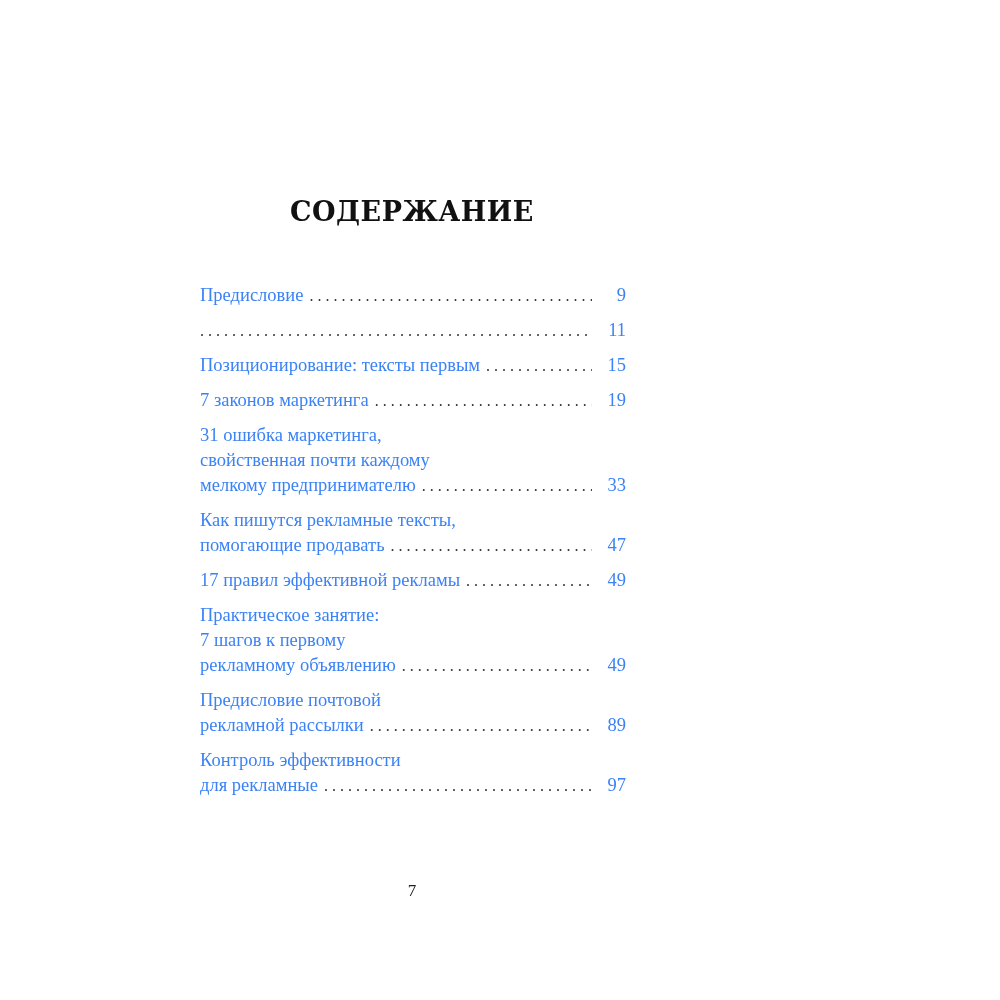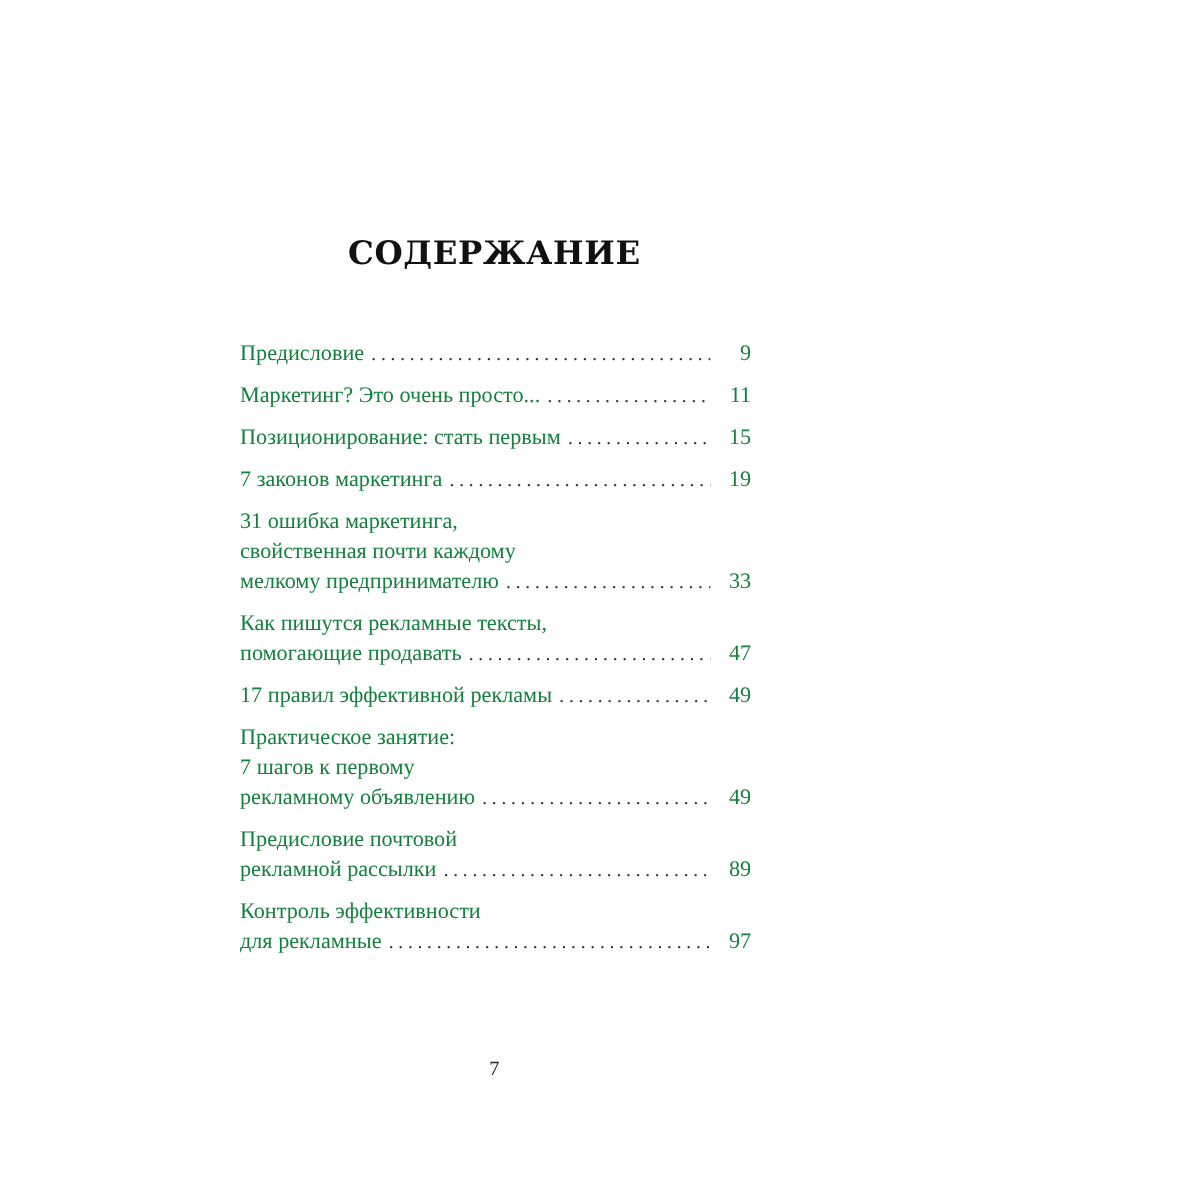--- a/index.html
+++ b/index.html
@@ -34,21 +34,21 @@
       color: #111;
       margin: 0;
     }
     .toc {
       position: absolute;
       left: 200px;
       top: 283px;
       width: 426px;
       font-family: "Liberation Serif", serif;
       font-size: 18.5px;
-      color: #15803d;
+      color: #3b82f6;
     }
     .entry {
       margin-bottom: 10px;
     }
     .entry .line {
       height: 25px;
       line-height: 25px;
       white-space: nowrap;
     }
     .entry .last-line {
@@ -102,29 +102,28 @@
     <div class="entry">
       <div class="last-line">
         <span class="txt">Предисловие</span>
         <span class="leader"></span>
         <span class="pg">9</span>
       </div>
     </div>
 
     <div class="entry">
       <div class="last-line">
-        <span class="txt">Маркетинг? Это очень просто...</span>
         <span class="leader"></span>
         <span class="pg">11</span>
       </div>
     </div>
 
     <div class="entry">
       <div class="last-line">
-        <span class="txt">Позиционирование: стать первым</span>
+        <span class="txt">Позиционирование: тексты первым</span>
         <span class="leader"></span>
         <span class="pg">15</span>
       </div>
     </div>
 
     <div class="entry">
       <div class="last-line">
         <span class="txt">7 законов маркетинга</span>
         <span class="leader"></span>
         <span class="pg">19</span>

